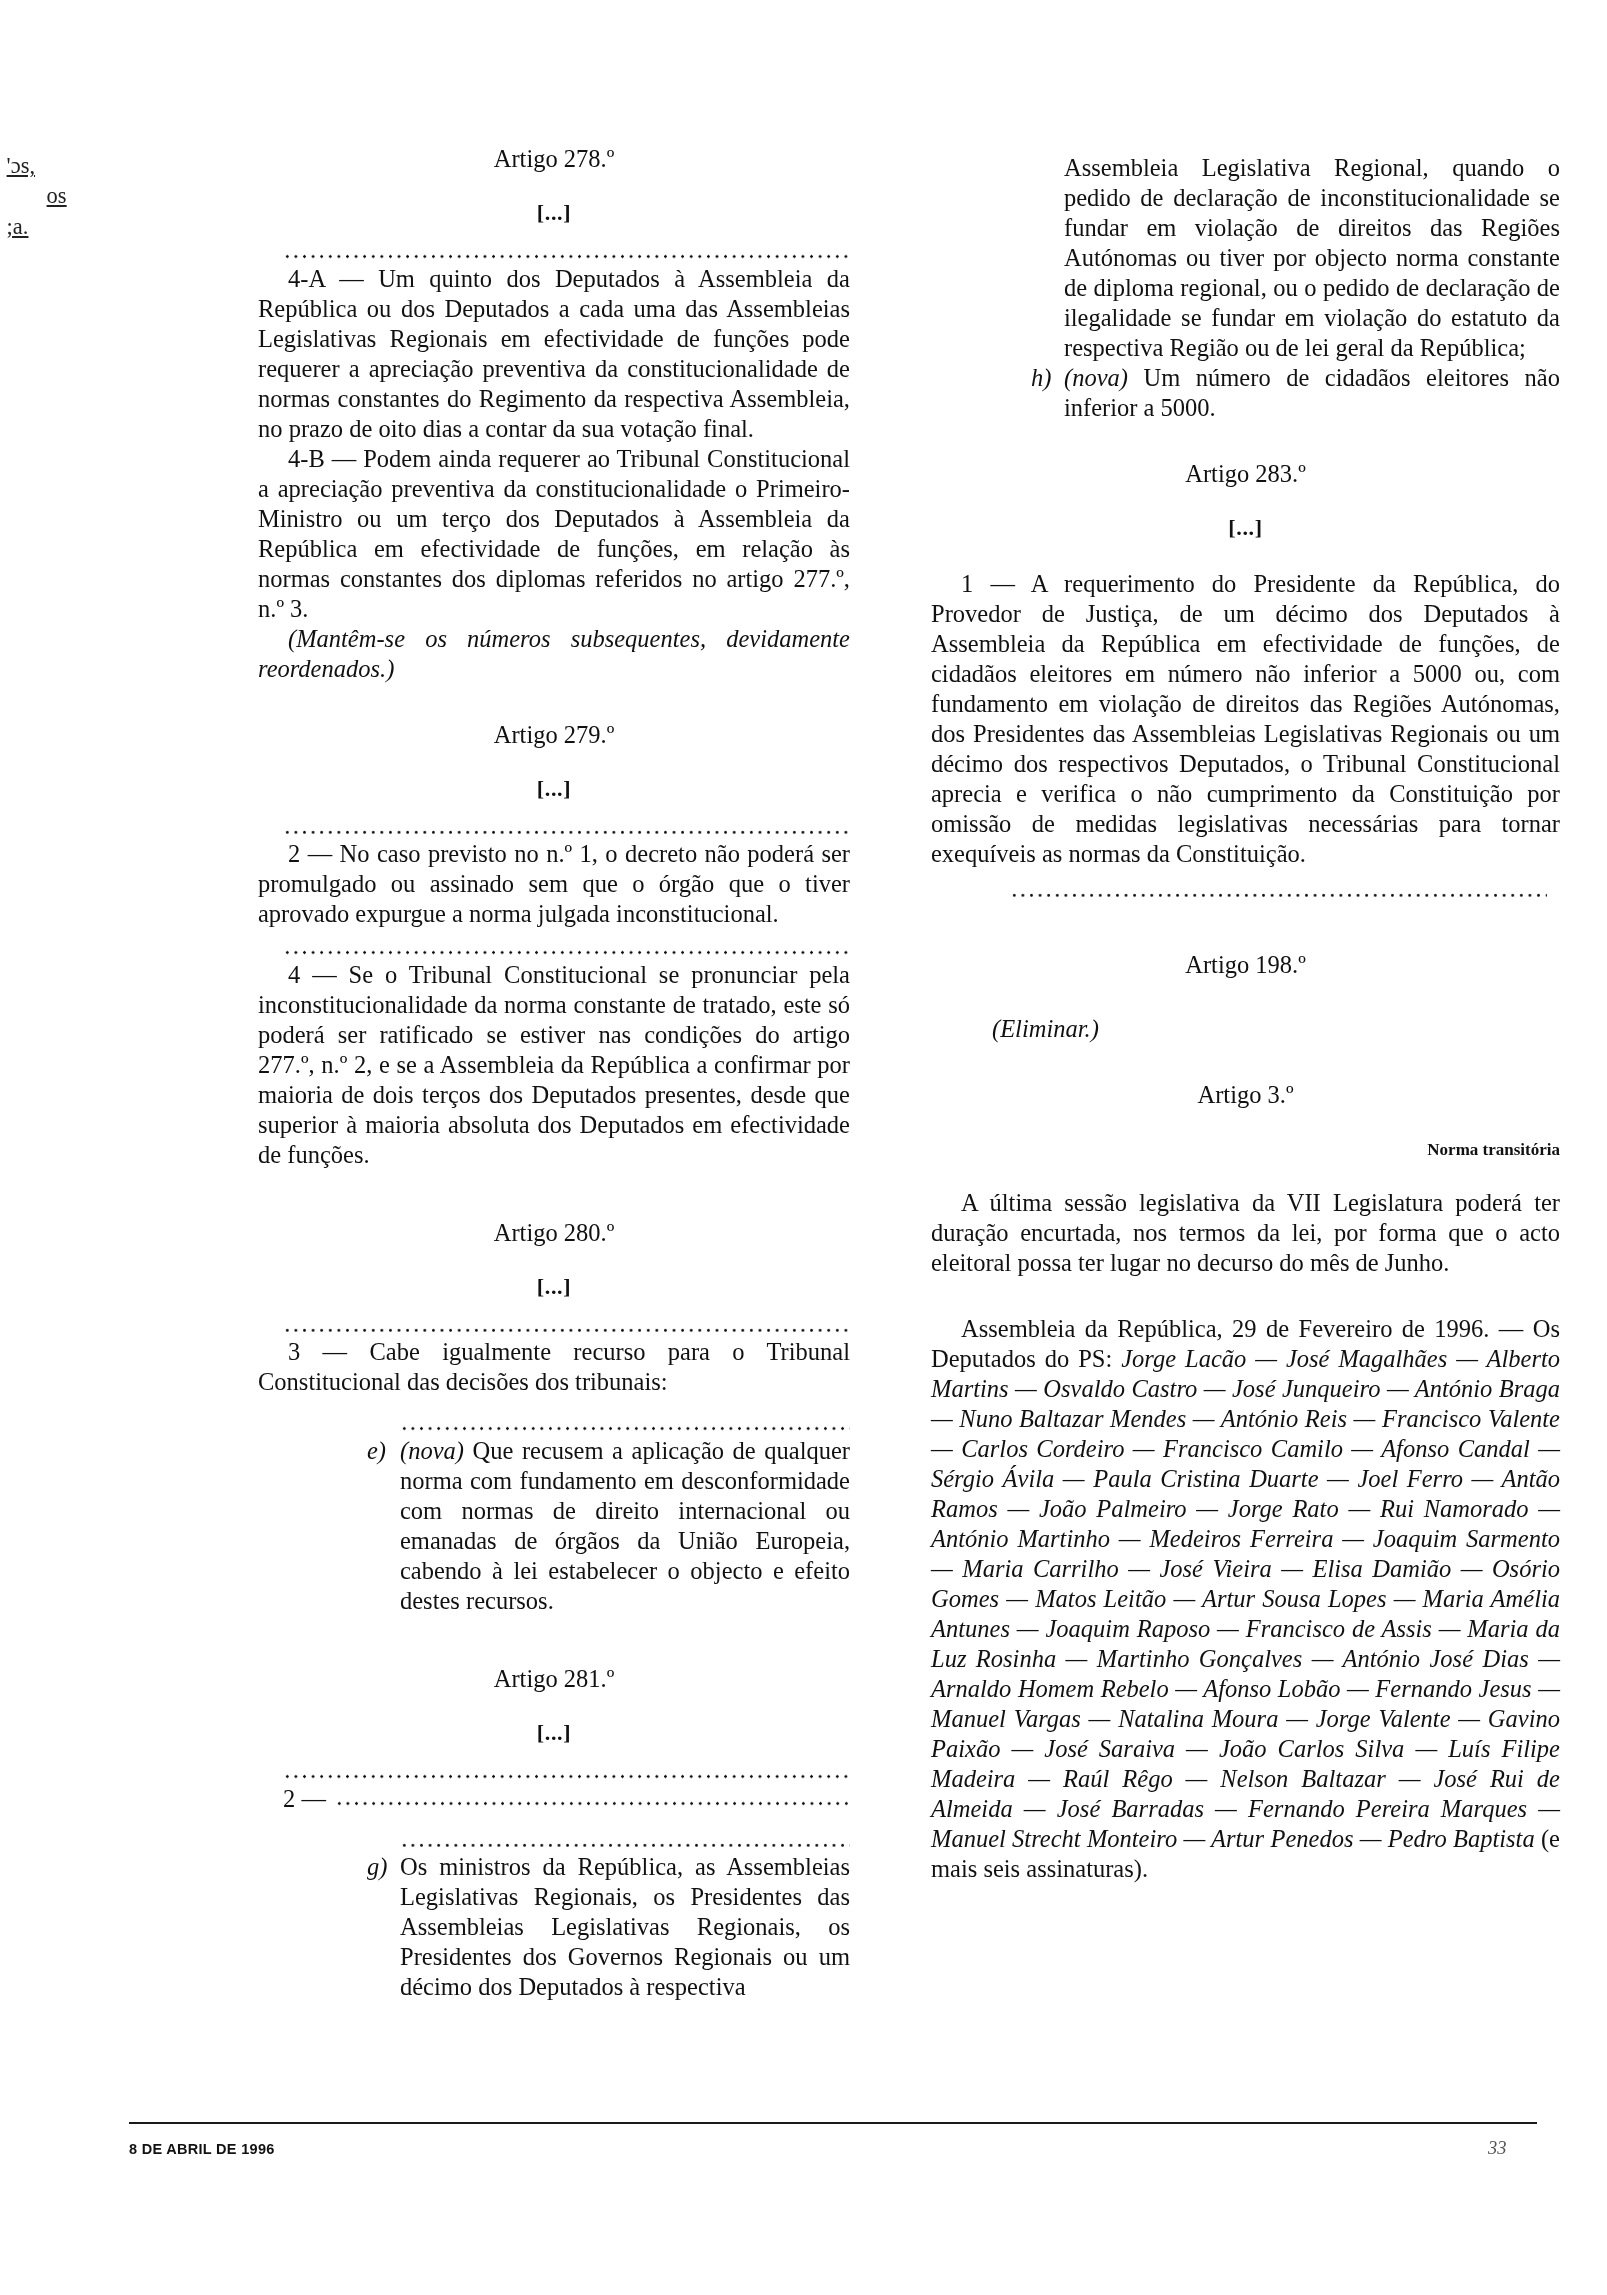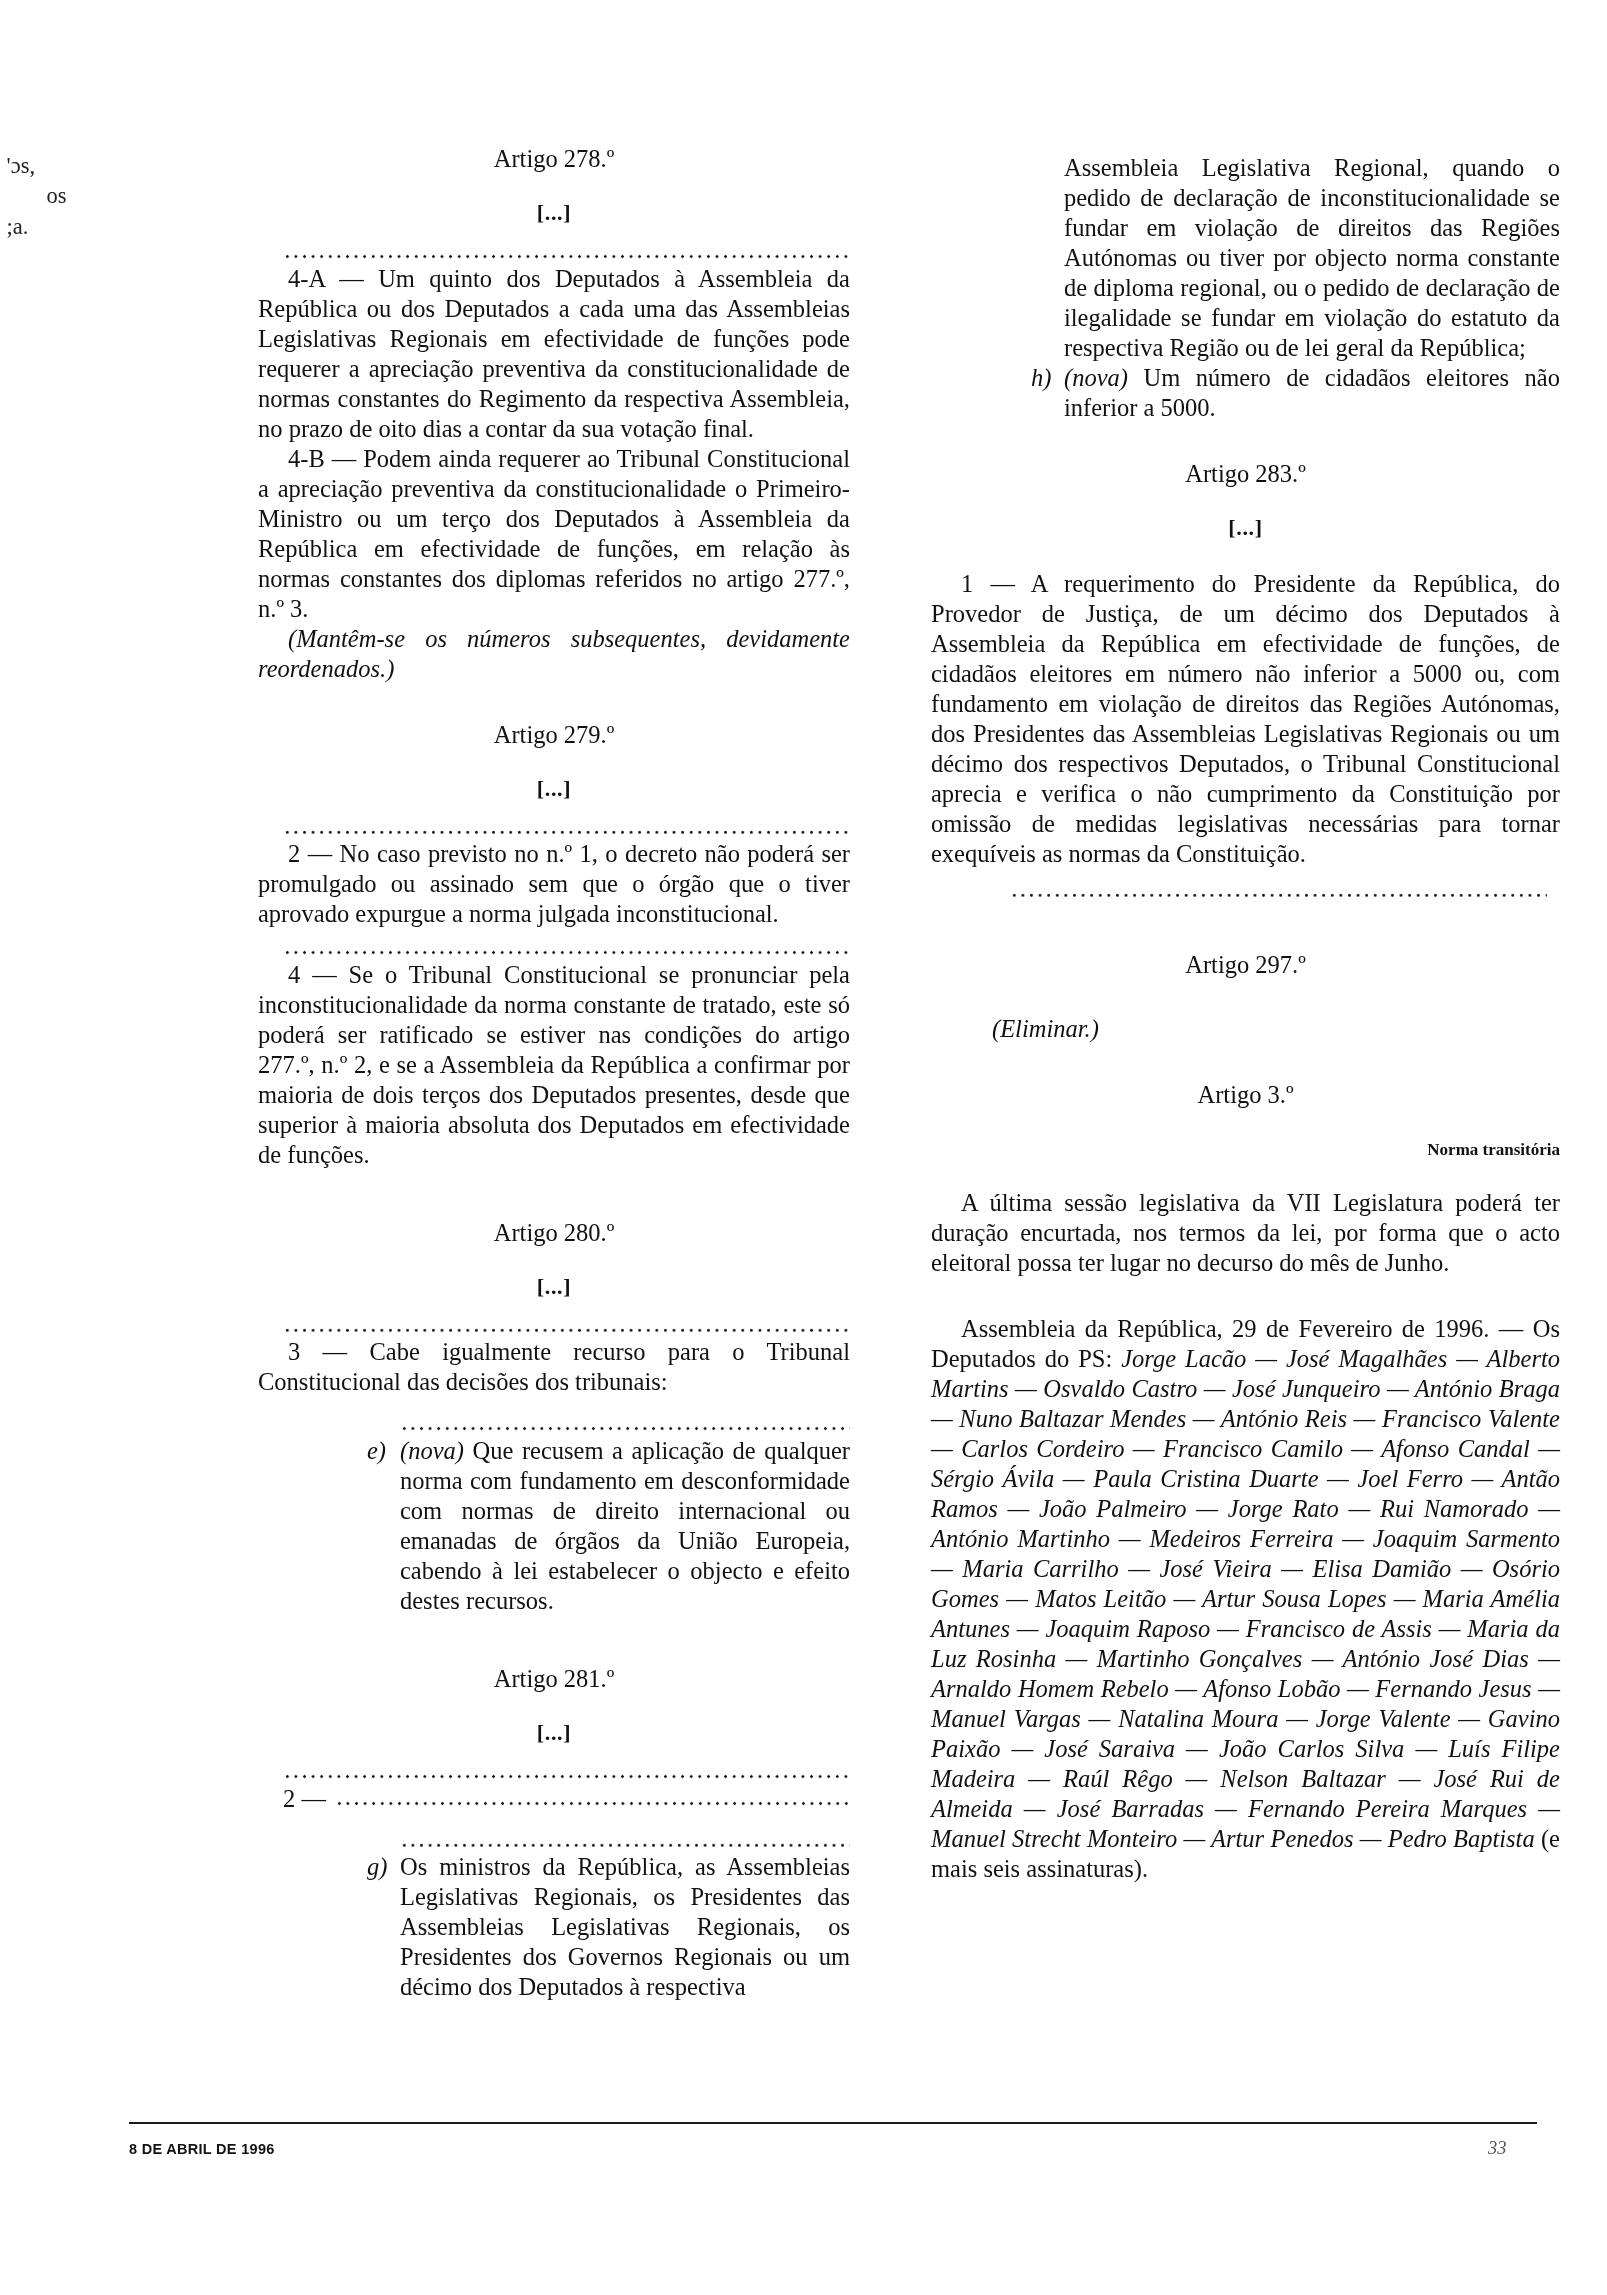--- a/index.html
+++ b/index.html
@@ -34,21 +34,21 @@
   .dash-line { display: flex; align-items: flex-end; }
   .dash-line .lead { white-space: pre; }
   .dash-line .fill {
     flex: 1; height: 6.6px; margin-left: 9.3px; margin-bottom: 6.6px;
     background-image: radial-gradient(circle, #111 1.2px, transparent 1.5px);
     background-size: 8.6px 6.6px; background-repeat: repeat-x;
   }
   .footer-rule { position: absolute; left: 129px; top: 2122px; width: 1408px; height: 2px; background: #1a1a1a; }
   .footer-left { position: absolute; left: 129px; top: 2141px; font-size: 14.5px; font-weight: bold; font-family: "Liberation Sans", "DejaVu Sans", sans-serif; letter-spacing: 0.3px; }
   .footer-right { position: absolute; left: 1488px; top: 2138px; font-size: 18.5px; font-style: italic; color: #555; }
-  .margin-frag { position: absolute; left: 6.6px; font-size: 22.5px; line-height: 30px; font-family: "Liberation Serif", serif; color: #222; }
+  .margin-frag { position: absolute; left: 6.6px; font-size: 22.5px; line-height: 30px; font-family: "Liberation Serif", serif; color: #222; text-decoration: underline; }
   .frag-1 { top: 151px; }
   .frag-2 { top: 181px; margin-left: 40px; }
   .frag-3 { top: 212px; }
 </style>
 </head>
 <body>
 
 <div class="margin-frag frag-1">'ɔs,</div>
 <div class="margin-frag frag-2">os</div>
 <div class="margin-frag frag-3">;a.</div>
@@ -118,21 +118,21 @@
     <h3 class="art-title" style="font-weight:normal;font-size:24.5px;">Artigo 283.º</h3>
     <div class="ellipsis">[...]</div>
     <div style="height:26.4px;"></div>
     <p class="indent">1 — A requerimento do Presidente da República, do Provedor de Justiça, de um décimo dos Deputados à Assembleia da República em efectividade de funções, de cidadãos eleitores em número não inferior a 5000 ou, com fundamento em violação de direitos das Regiões Autónomas, dos Presidentes das Assembleias Legislativas Regionais ou um décimo dos respectivos Deputados, o Tribunal Constitucional aprecia e verifica o não cumprimento da Constituição por omissão de medidas legislativas necessárias para tornar exequíveis as normas da Constituição.</p>
     <div class="dots" style="margin-left:79px;margin-right:13.2px;margin-top:22.5px;"></div>
   </section>
 
   <div class="gap-l"></div>
 
   <section>
-    <h3 class="art-title" style="font-weight:normal;font-size:24.5px;">Artigo 297.º</h3>
+    <h3 class="art-title" style="font-weight:normal;font-size:24.5px;">Artigo 198.º</h3>
     <div style="height:34px;"></div>
     <p class="italic" style="padding-left:61px;">(Eliminar.)</p>
   </section>
 
   <div class="gap-m"></div>
 
   <section>
     <h3 class="art-title" style="font-weight:normal;font-size:24.5px;">Artigo 3.º</h3>
     <div class="subtitle">Norma transitória</div>
     <div style="height:22.5px;"></div>

